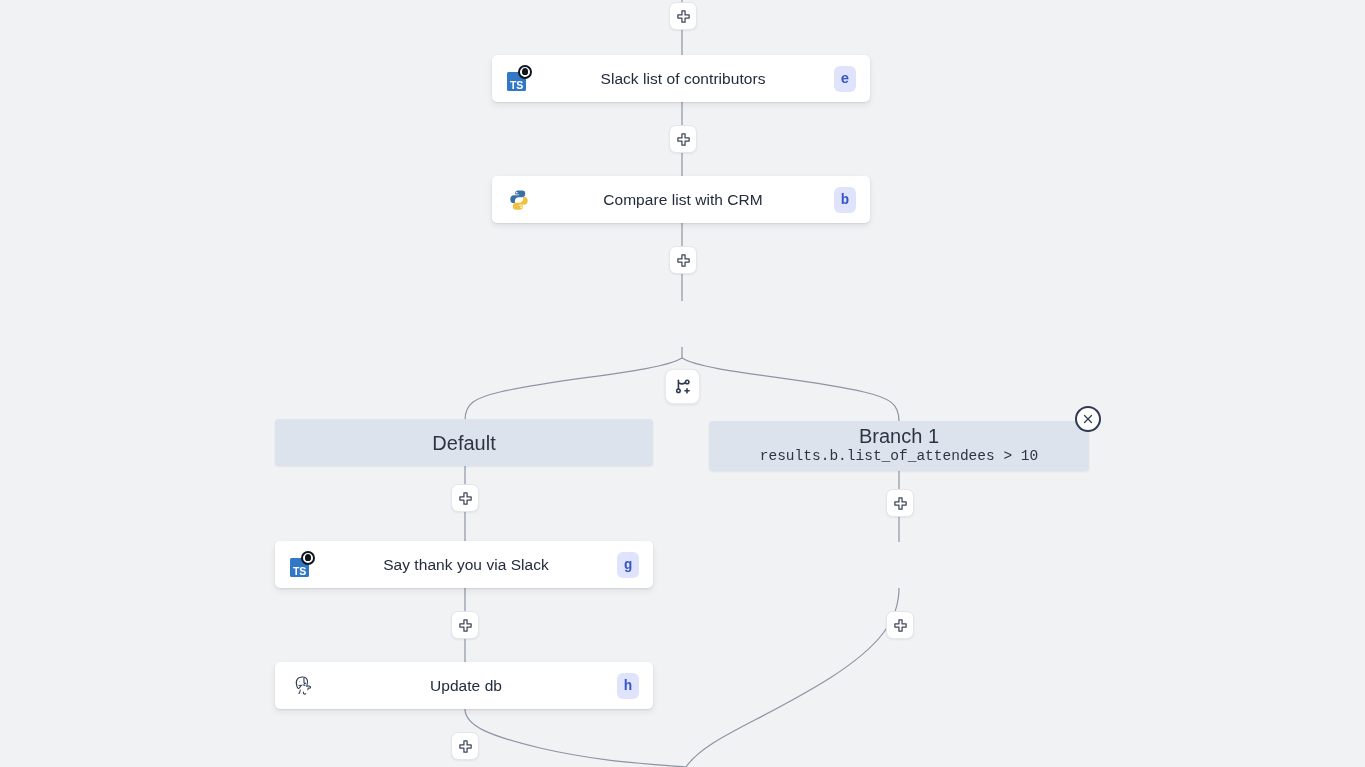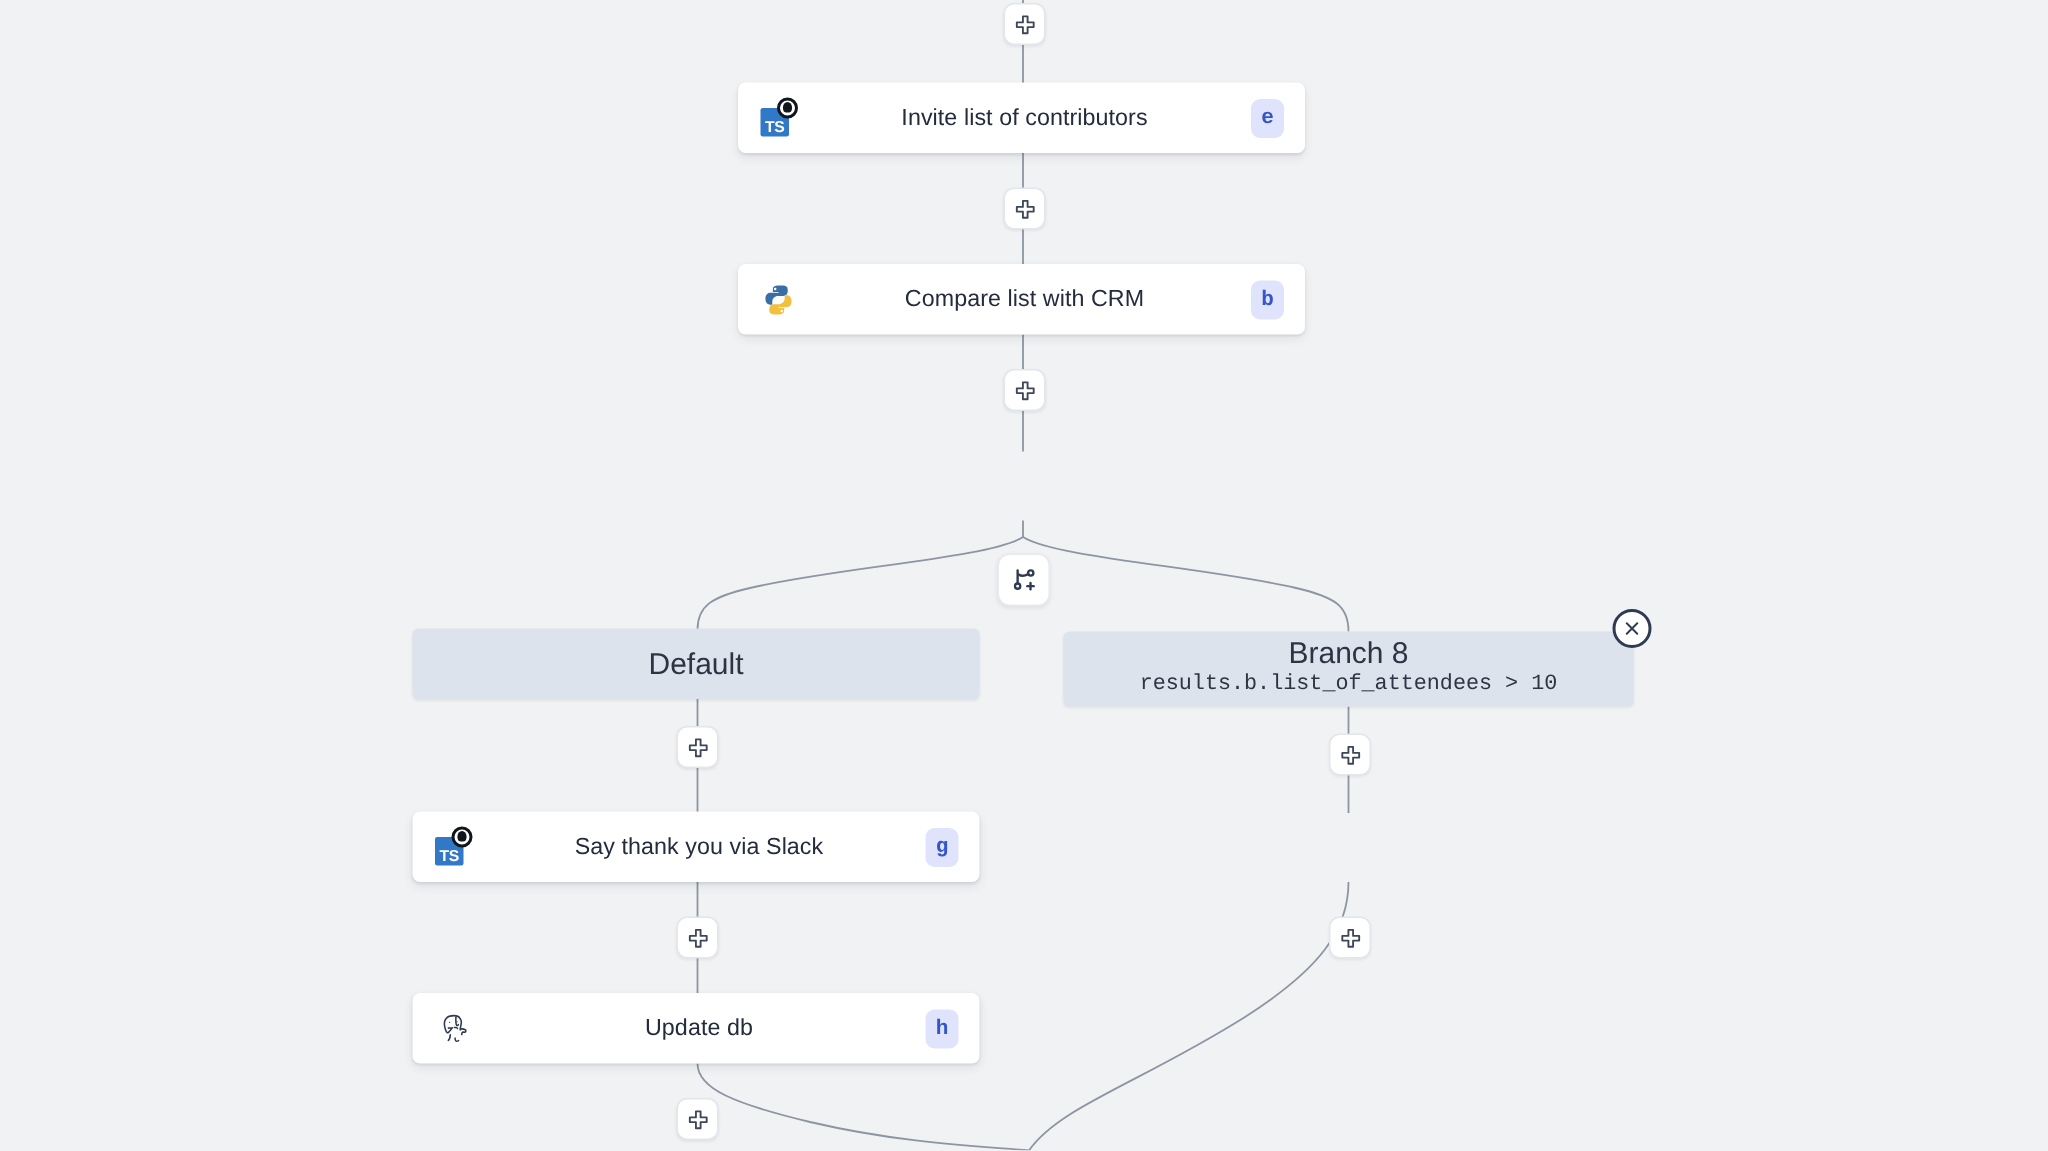--- a/index.html
+++ b/index.html
@@ -225,42 +225,42 @@
 
       <path d="M899 588 C 899 620, 880 646, 830 678 C 760 722, 706 738, 686 767"></path>
     </g>
   </svg>
 
   <div class="node" style="left:492px; top:55px; width:378px; height:47px;">
     <span class="node-icon">
       <span class="ts-square">TS</span>
       <span class="deno-badge"></span>
     </span>
-    <span class="node-label">Invite list of contributors</span>
+    <span class="node-label">Slack list of contributors</span>
     <span class="node-badge">e</span>
   </div>
 
   <div class="node" style="left:492px; top:176px; width:378px; height:47px;">
     <span class="node-icon">
       <svg width="22" height="22" viewBox="0 0 24 24" aria-hidden="true">
         <path fill="#3a6fa5" d="M11.9 1.5c-2.3 0-4 .6-4 2.6v2h4.2v.7H6.3c-2 0-3.8 1.3-3.8 4.3 0 2.9 1.5 4.3 3.5 4.3h1.5v-2.4c0-2.2 1.9-4 4.1-4h3.9c1.8 0 3.2-1.4 3.2-3.2V4.1c0-1.7-1.5-2.6-3.3-2.6h-3.5zM9.6 3.1c.5 0 .9.4.9.9s-.4.9-.9.9-.9-.4-.9-.9.4-.9.9-.9z"></path>
         <path fill="#f2c03e" d="M12.1 22.5c2.3 0 4-.6 4-2.6v-2h-4.2v-.7h5.8c2 0 3.8-1.3 3.8-4.3 0-2.9-1.5-4.3-3.5-4.3h-1.5v2.4c0 2.2-1.9 4-4.1 4H8.5c-1.8 0-3.2 1.4-3.2 3.2v1.7c0 1.7 1.5 2.6 3.3 2.6h3.5zM14.4 20.9c-.5 0-.9-.4-.9-.9s.4-.9.9-.9.9.4.9.9-.4.9-.9.9z"></path>
       </svg>
     </span>
     <span class="node-label">Compare list with CRM</span>
     <span class="node-badge">b</span>
   </div>
 
 
   <div class="branch-head" style="left:275px; top:419px; width:378px; height:47px;">
     <span class="branch-title">Default</span>
   </div>
 
   <div class="branch-head" style="left:709px; top:421px; width:380px; height:50px;">
-    <span class="branch-title">Branch 8</span>
+    <span class="branch-title">Branch 1</span>
     <span class="branch-expr">results.b.list_of_attendees &gt; 10</span>
   </div>
 
   <div class="node" style="left:275px; top:541px; width:378px; height:47px;">
     <span class="node-icon">
       <span class="ts-square">TS</span>
       <span class="deno-badge"></span>
     </span>
     <span class="node-label">Say thank you via Slack</span>
     <span class="node-badge">g</span>

